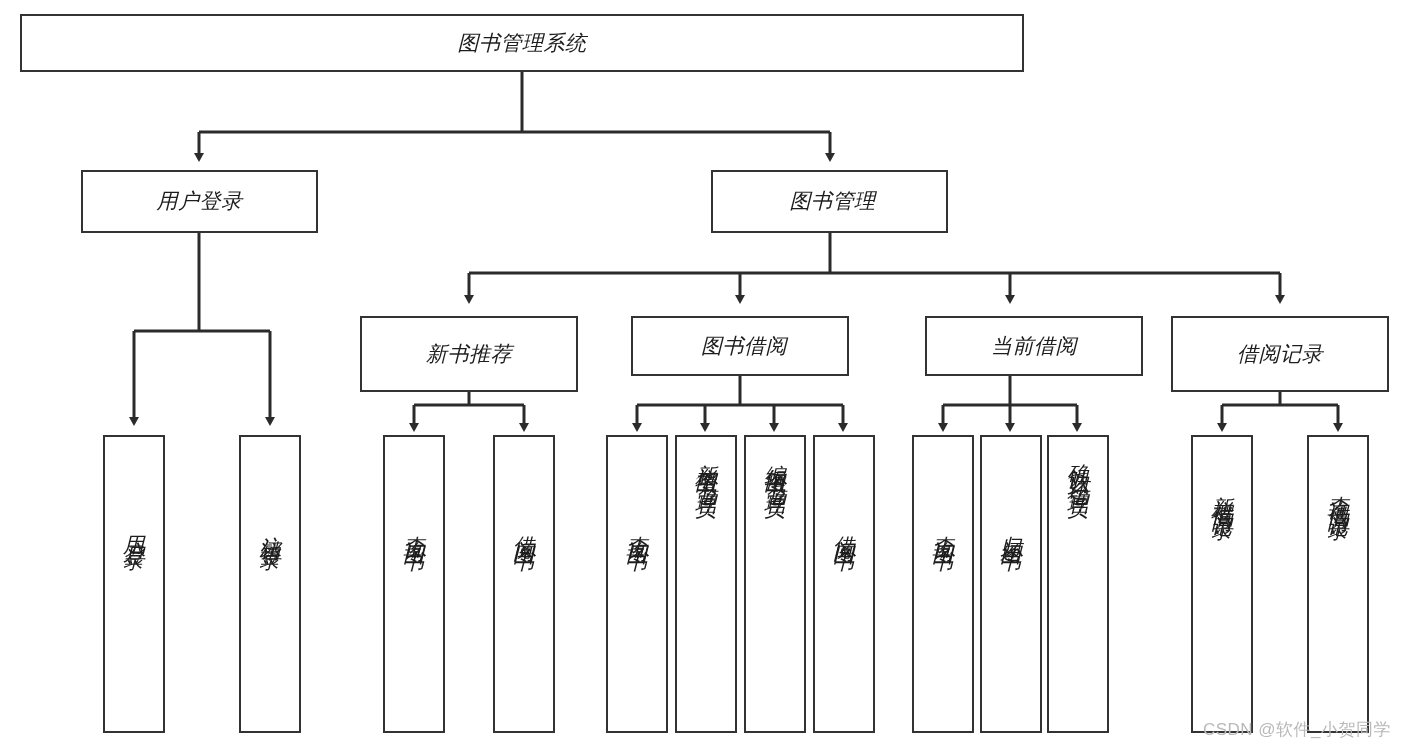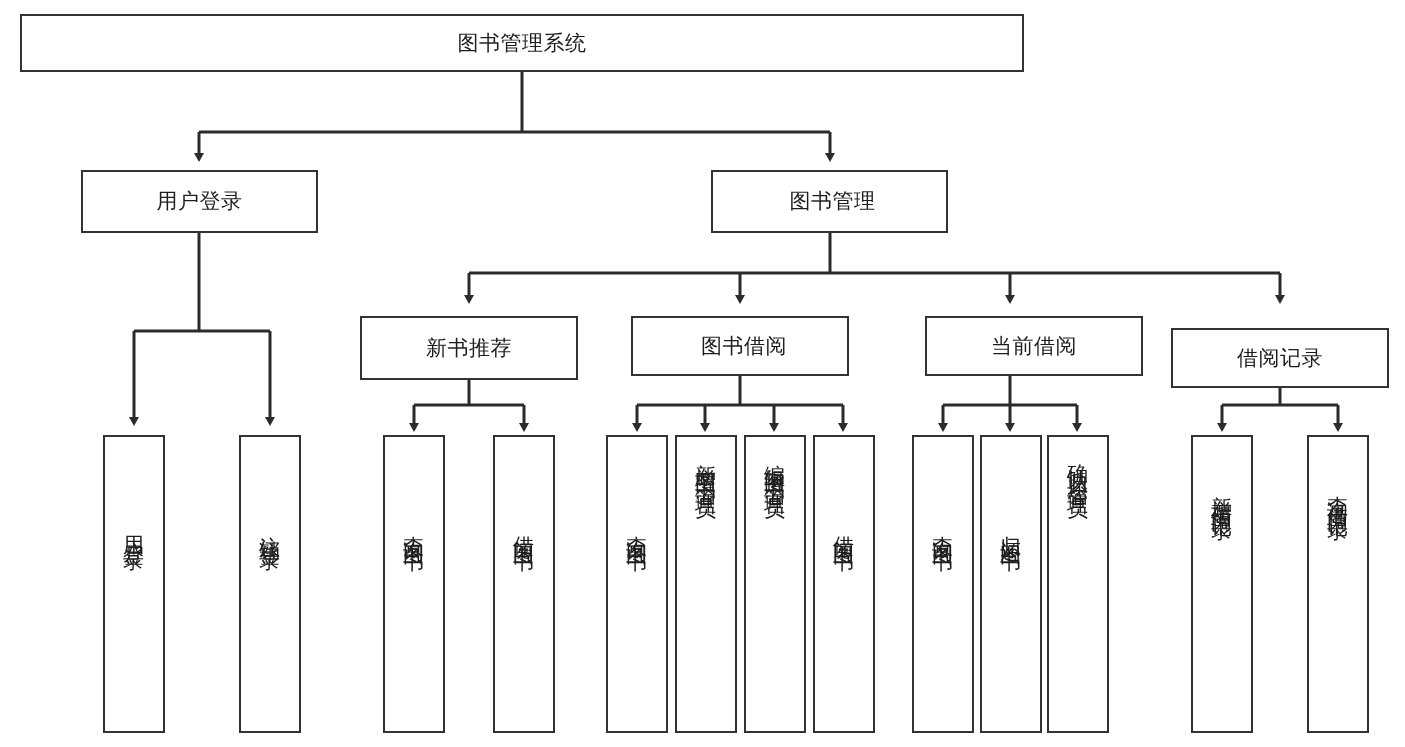--- a/index.html
+++ b/index.html
@@ -36,20 +36,21 @@
     align-items: center;
     justify-content: center;
     text-align: center;
   }
   .node .label {
     font-size: 21px;
     line-height: 1.25;
     color: #1d1d1d;
     letter-spacing: 0.5px;
     white-space: nowrap;
+    font-style: italic;
   }
   .node.leaf {
     align-items: flex-start;
     padding-top: 0;
   }
   .node.leaf .label {
     writing-mode: vertical-rl;
     text-orientation: upright;
     white-space: nowrap;
     letter-spacing: 5px;
@@ -127,30 +128,30 @@
     <span class="label">图书管理系统</span>
   </div>
 
   <div class="node" style="left:81px; top:170px; width:237px; height:63px;">
     <span class="label">用户登录</span>
   </div>
   <div class="node" style="left:711px; top:170px; width:237px; height:63px;padding-left:6px;">
     <span class="label">图书管理</span>
   </div>
 
-  <div class="node" style="left:360px; top:316px; width:218px; height:64px;">
+  <div class="node" style="left:360px; top:316px; width:218px; height:76px;">
     <span class="label">新书推荐</span>
   </div>
   <div class="node" style="left:631px; top:316px; width:218px; height:60px;padding-left:8px;">
     <span class="label">图书借阅</span>
   </div>
   <div class="node" style="left:901px; top:316px; width:218px; height:60px;margin-left:24px;">
     <span class="label">当前借阅</span>
   </div>
-  <div class="node" style="left:1171px; top:328px; width:218px; height:60px;">
+  <div class="node" style="left:1171px; top:316px; width:218px; height:76px;">
     <span class="label">借阅记录</span>
   </div>
 
   <div class="node leaf" style="left:103px; top:435px; width:62px; height:298px; padding-top:82px;">
     <span class="label">用户登录</span>
   </div>
   <div class="node leaf" style="left:239px; top:435px; width:62px; height:298px; padding-top:82px;">
     <span class="label">注销登录</span>
   </div>
 
@@ -184,13 +185,14 @@
     <span class="label">确认归还（管理员）</span>
   </div>
 
   <div class="node leaf" style="left:1191px; top:435px; width:62px; height:298px; padding-top:42px;">
     <span class="label">新增借阅记录</span>
   </div>
   <div class="node leaf" style="left:1307px; top:435px; width:62px; height:298px; padding-top:42px;">
     <span class="label">查询借阅记录</span>
   </div>
 
+  <div class="watermark">CSDN @软件_小贺同学</div>
 </div>
 
 </body></html>

